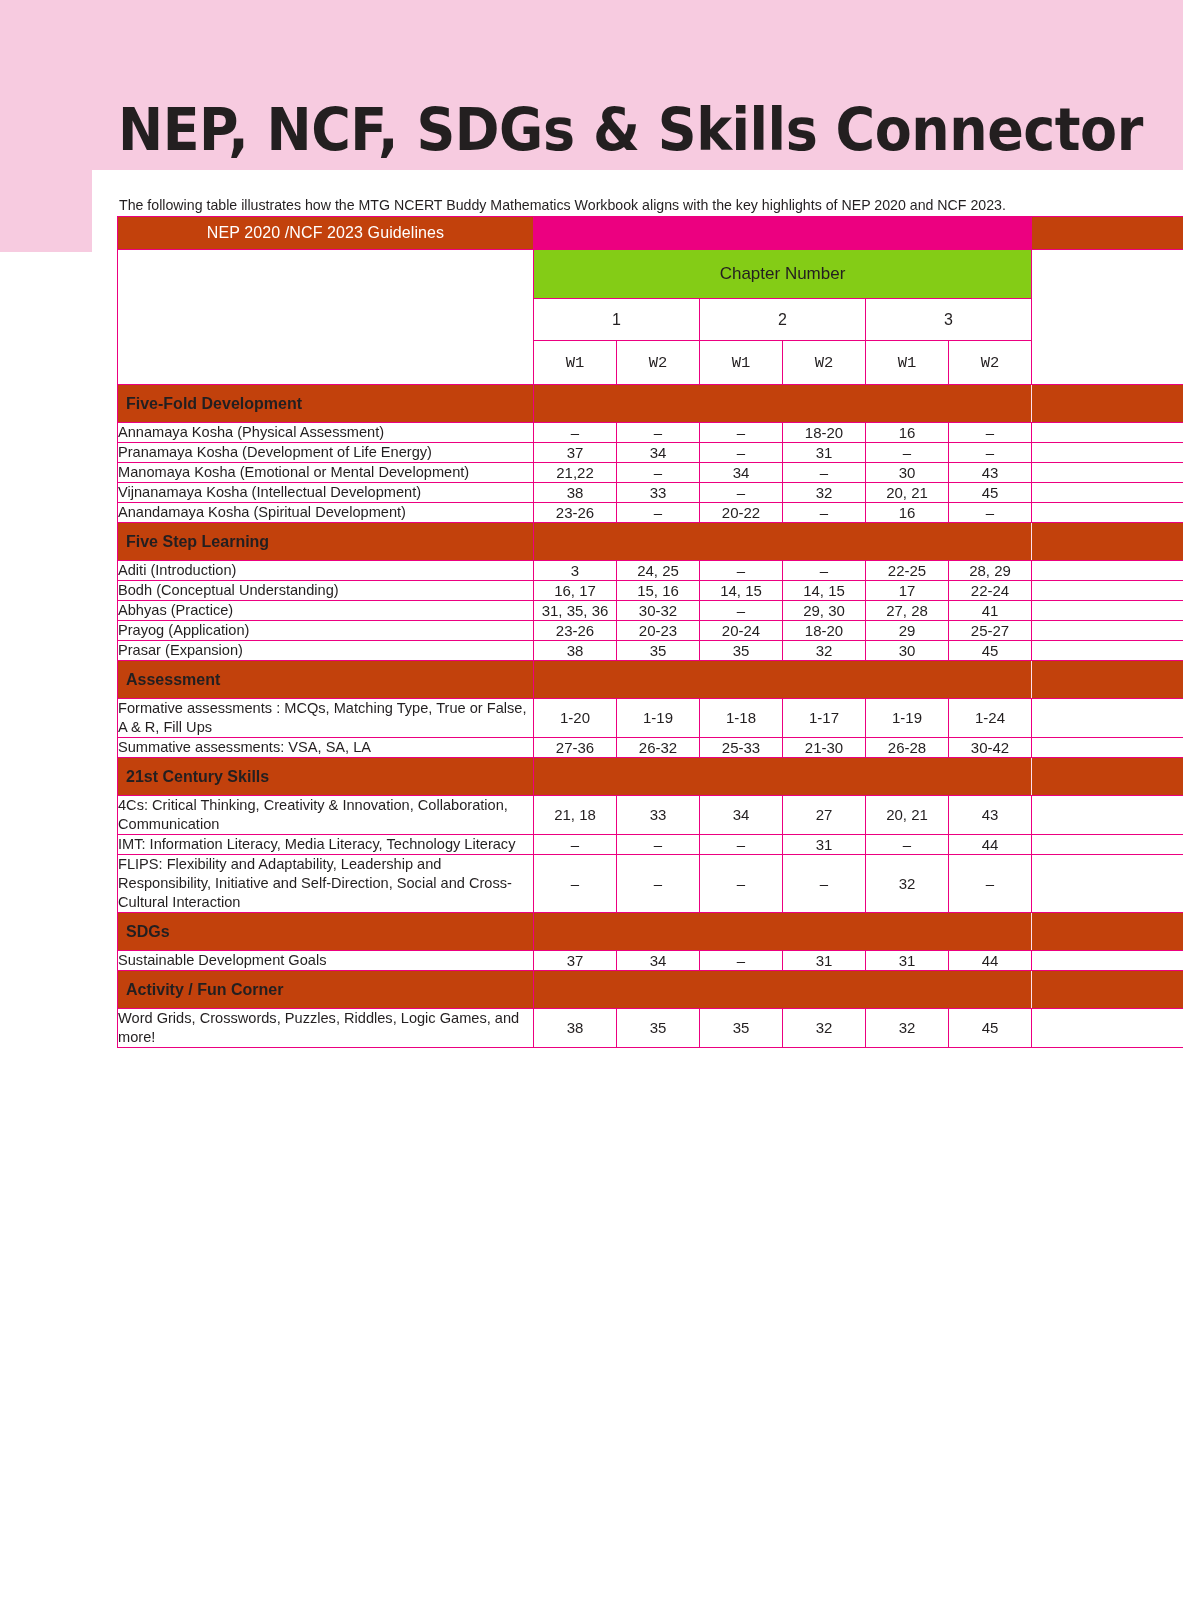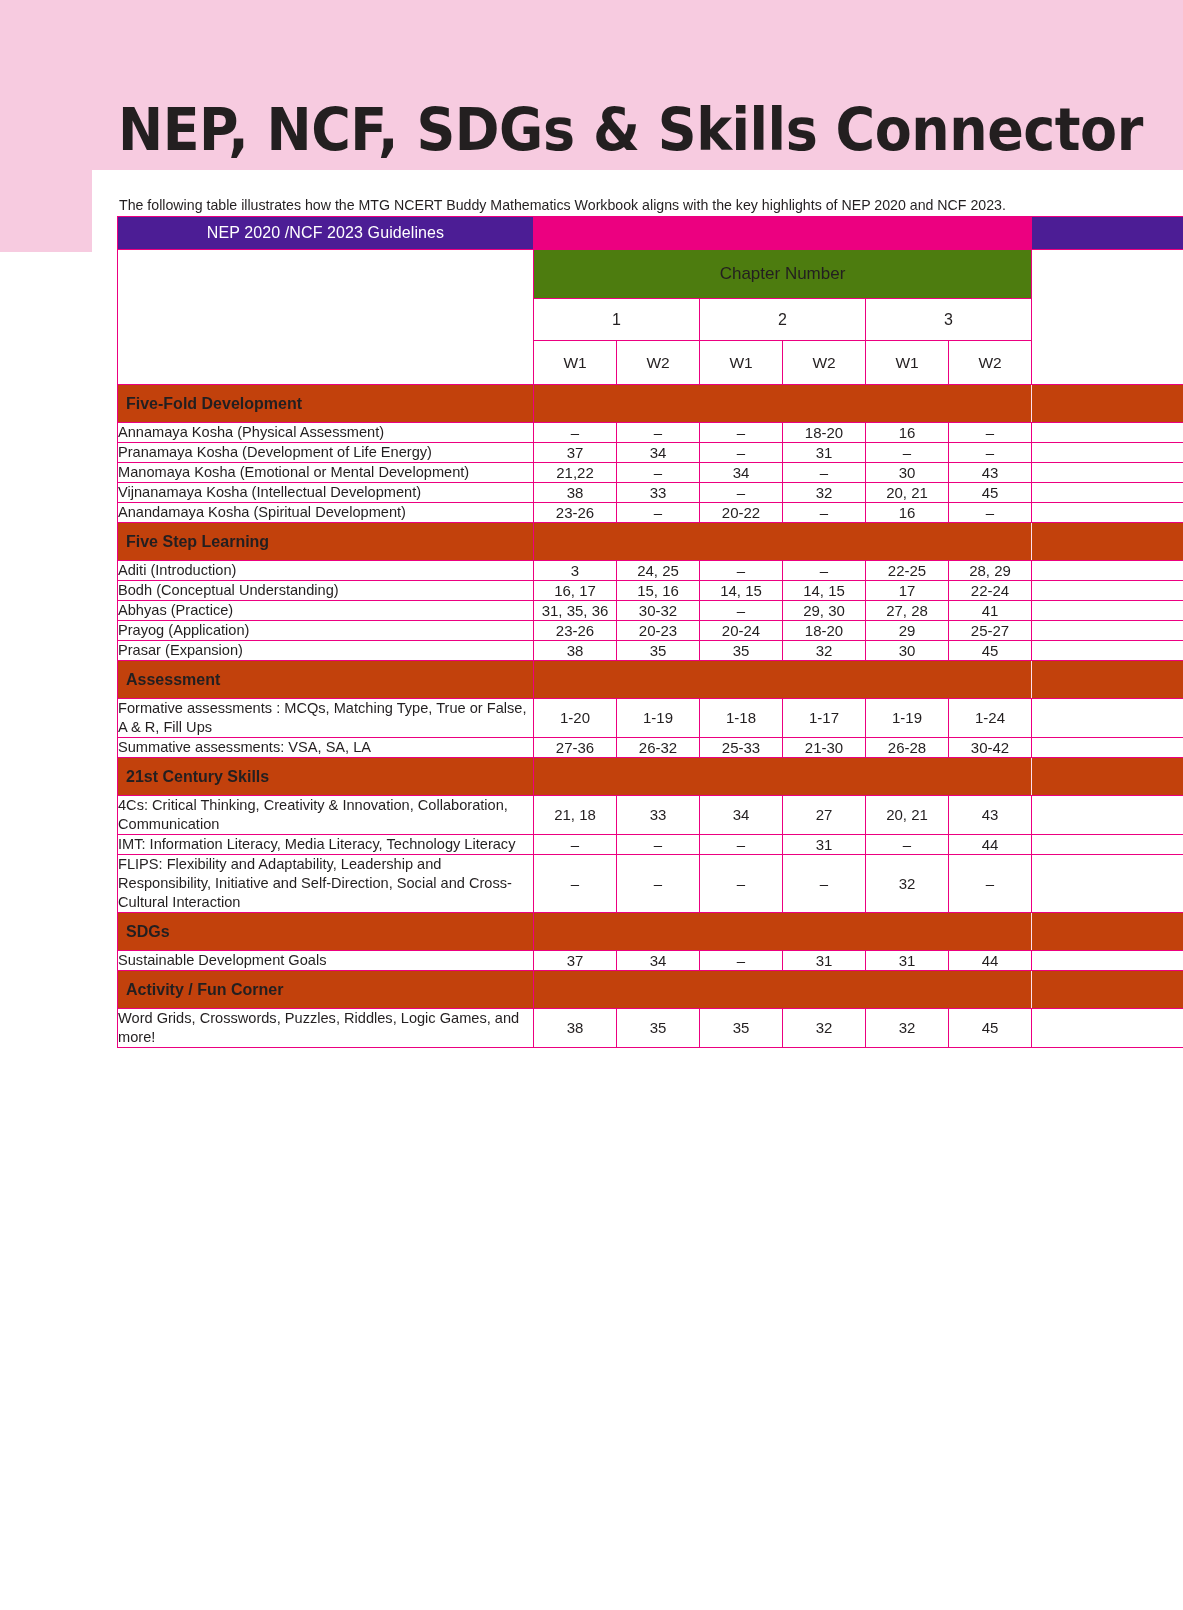--- a/index.html
+++ b/index.html
@@ -81,21 +81,21 @@
     font-weight: normal;
   }
 
   
   col.c-label { width: 416px; }
   col.c-w     { width: 83px;  }
   col.c-tail  { width: 152px; }
 
   
   .hdr-band {
-    background: #4c1d95;
+    background: #c2410c;
     height: 32px;
     border-left: 1.6px solid #ec0080;
     border-right: 1.6px solid #ec0080;
     border-top: 1.6px solid #ec0080;
     border-bottom: 1.6px solid #ec0080;
   }
   .hdr-band-title {
     color: #ffffff;
     font-weight: bold;
     font-size: 16px;
@@ -111,35 +111,36 @@
   .hdr-left-blank {
     background: #ffffff;
     border-top: none;
   }
 
   .hdr-chapter {
     text-align: center;
     font-weight: bold;
     font-size: 17px;
     height: 48px;
-    background: #4d7c0f;
+    background: #84cc16;
   }
   .hdr-chapnum {
     text-align: center;
     font-weight: bold;
     font-size: 16px;
     height: 41px;
     background: #ffffff;
   }
   .hdr-week {
     text-align: center;
     font-weight: bold;
     font-size: 15.5px;
     height: 43px;
     background: #ffffff;
+    font-family: Liberation Mono, monospace;
   }
   .hdr-tail {
     background: #ffffff;
     border-top: none;
     border-bottom: none;
   }
 
   
   .section-row td {
     background: #c2410c;

